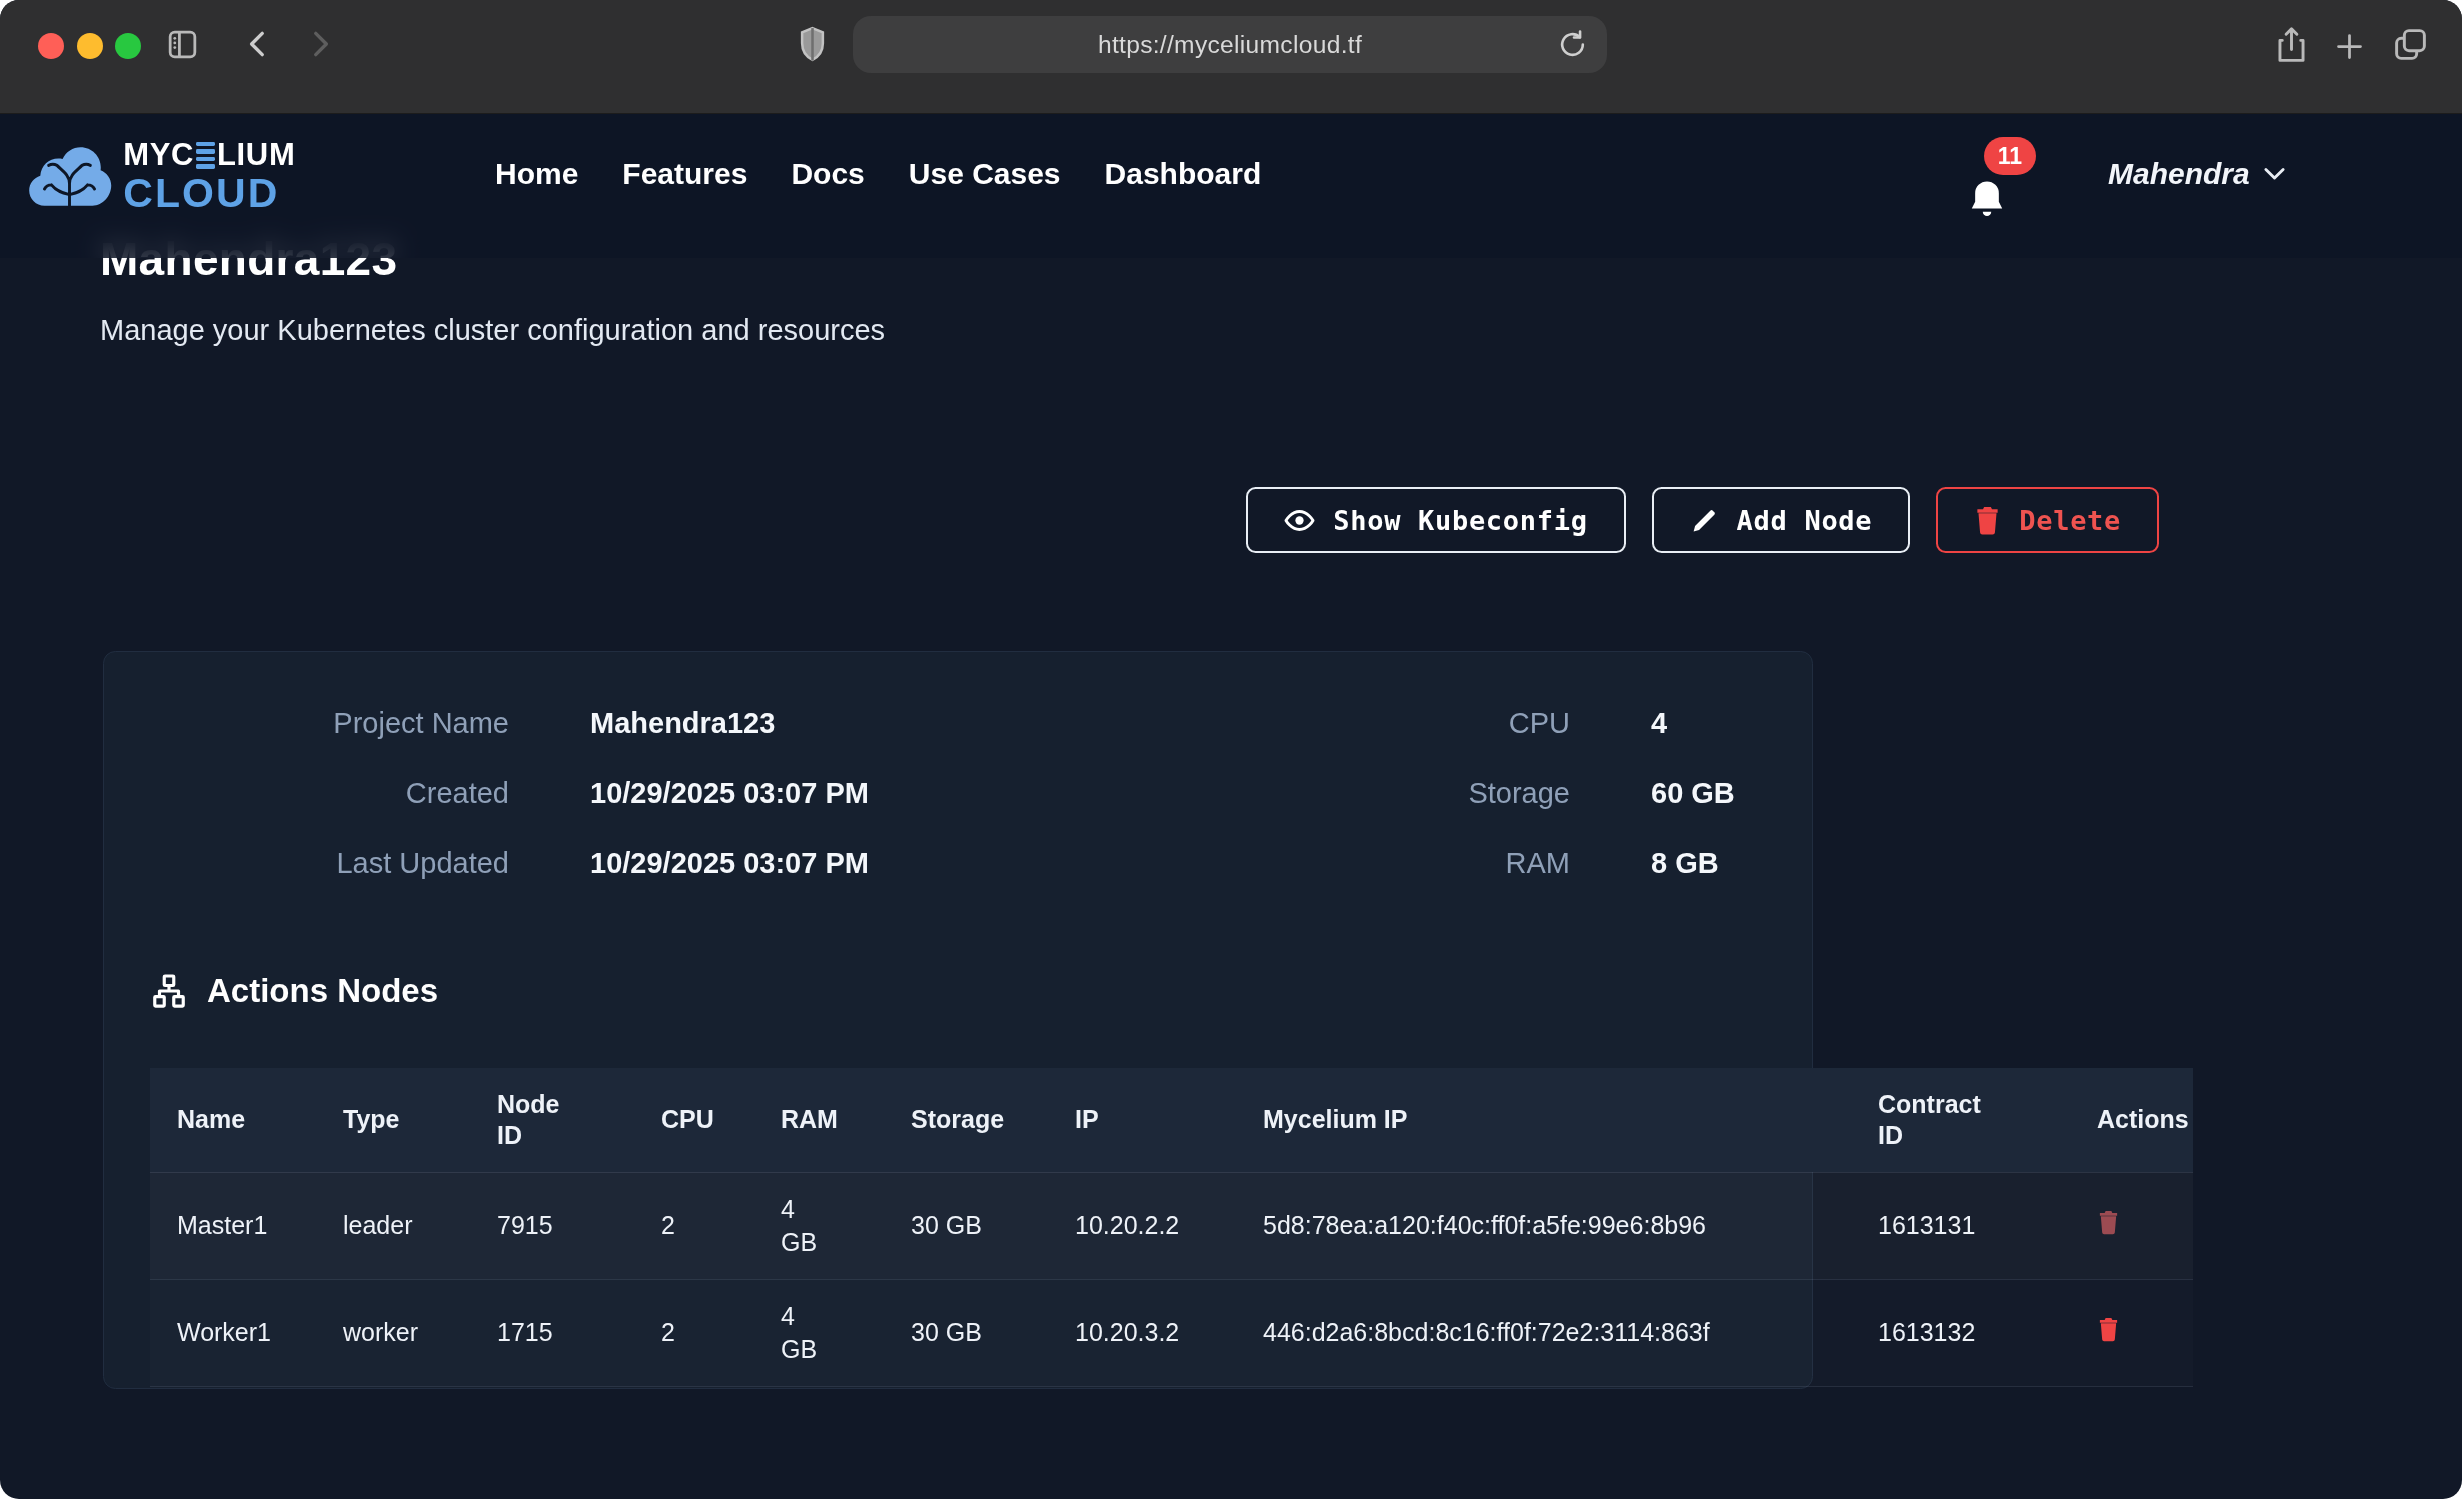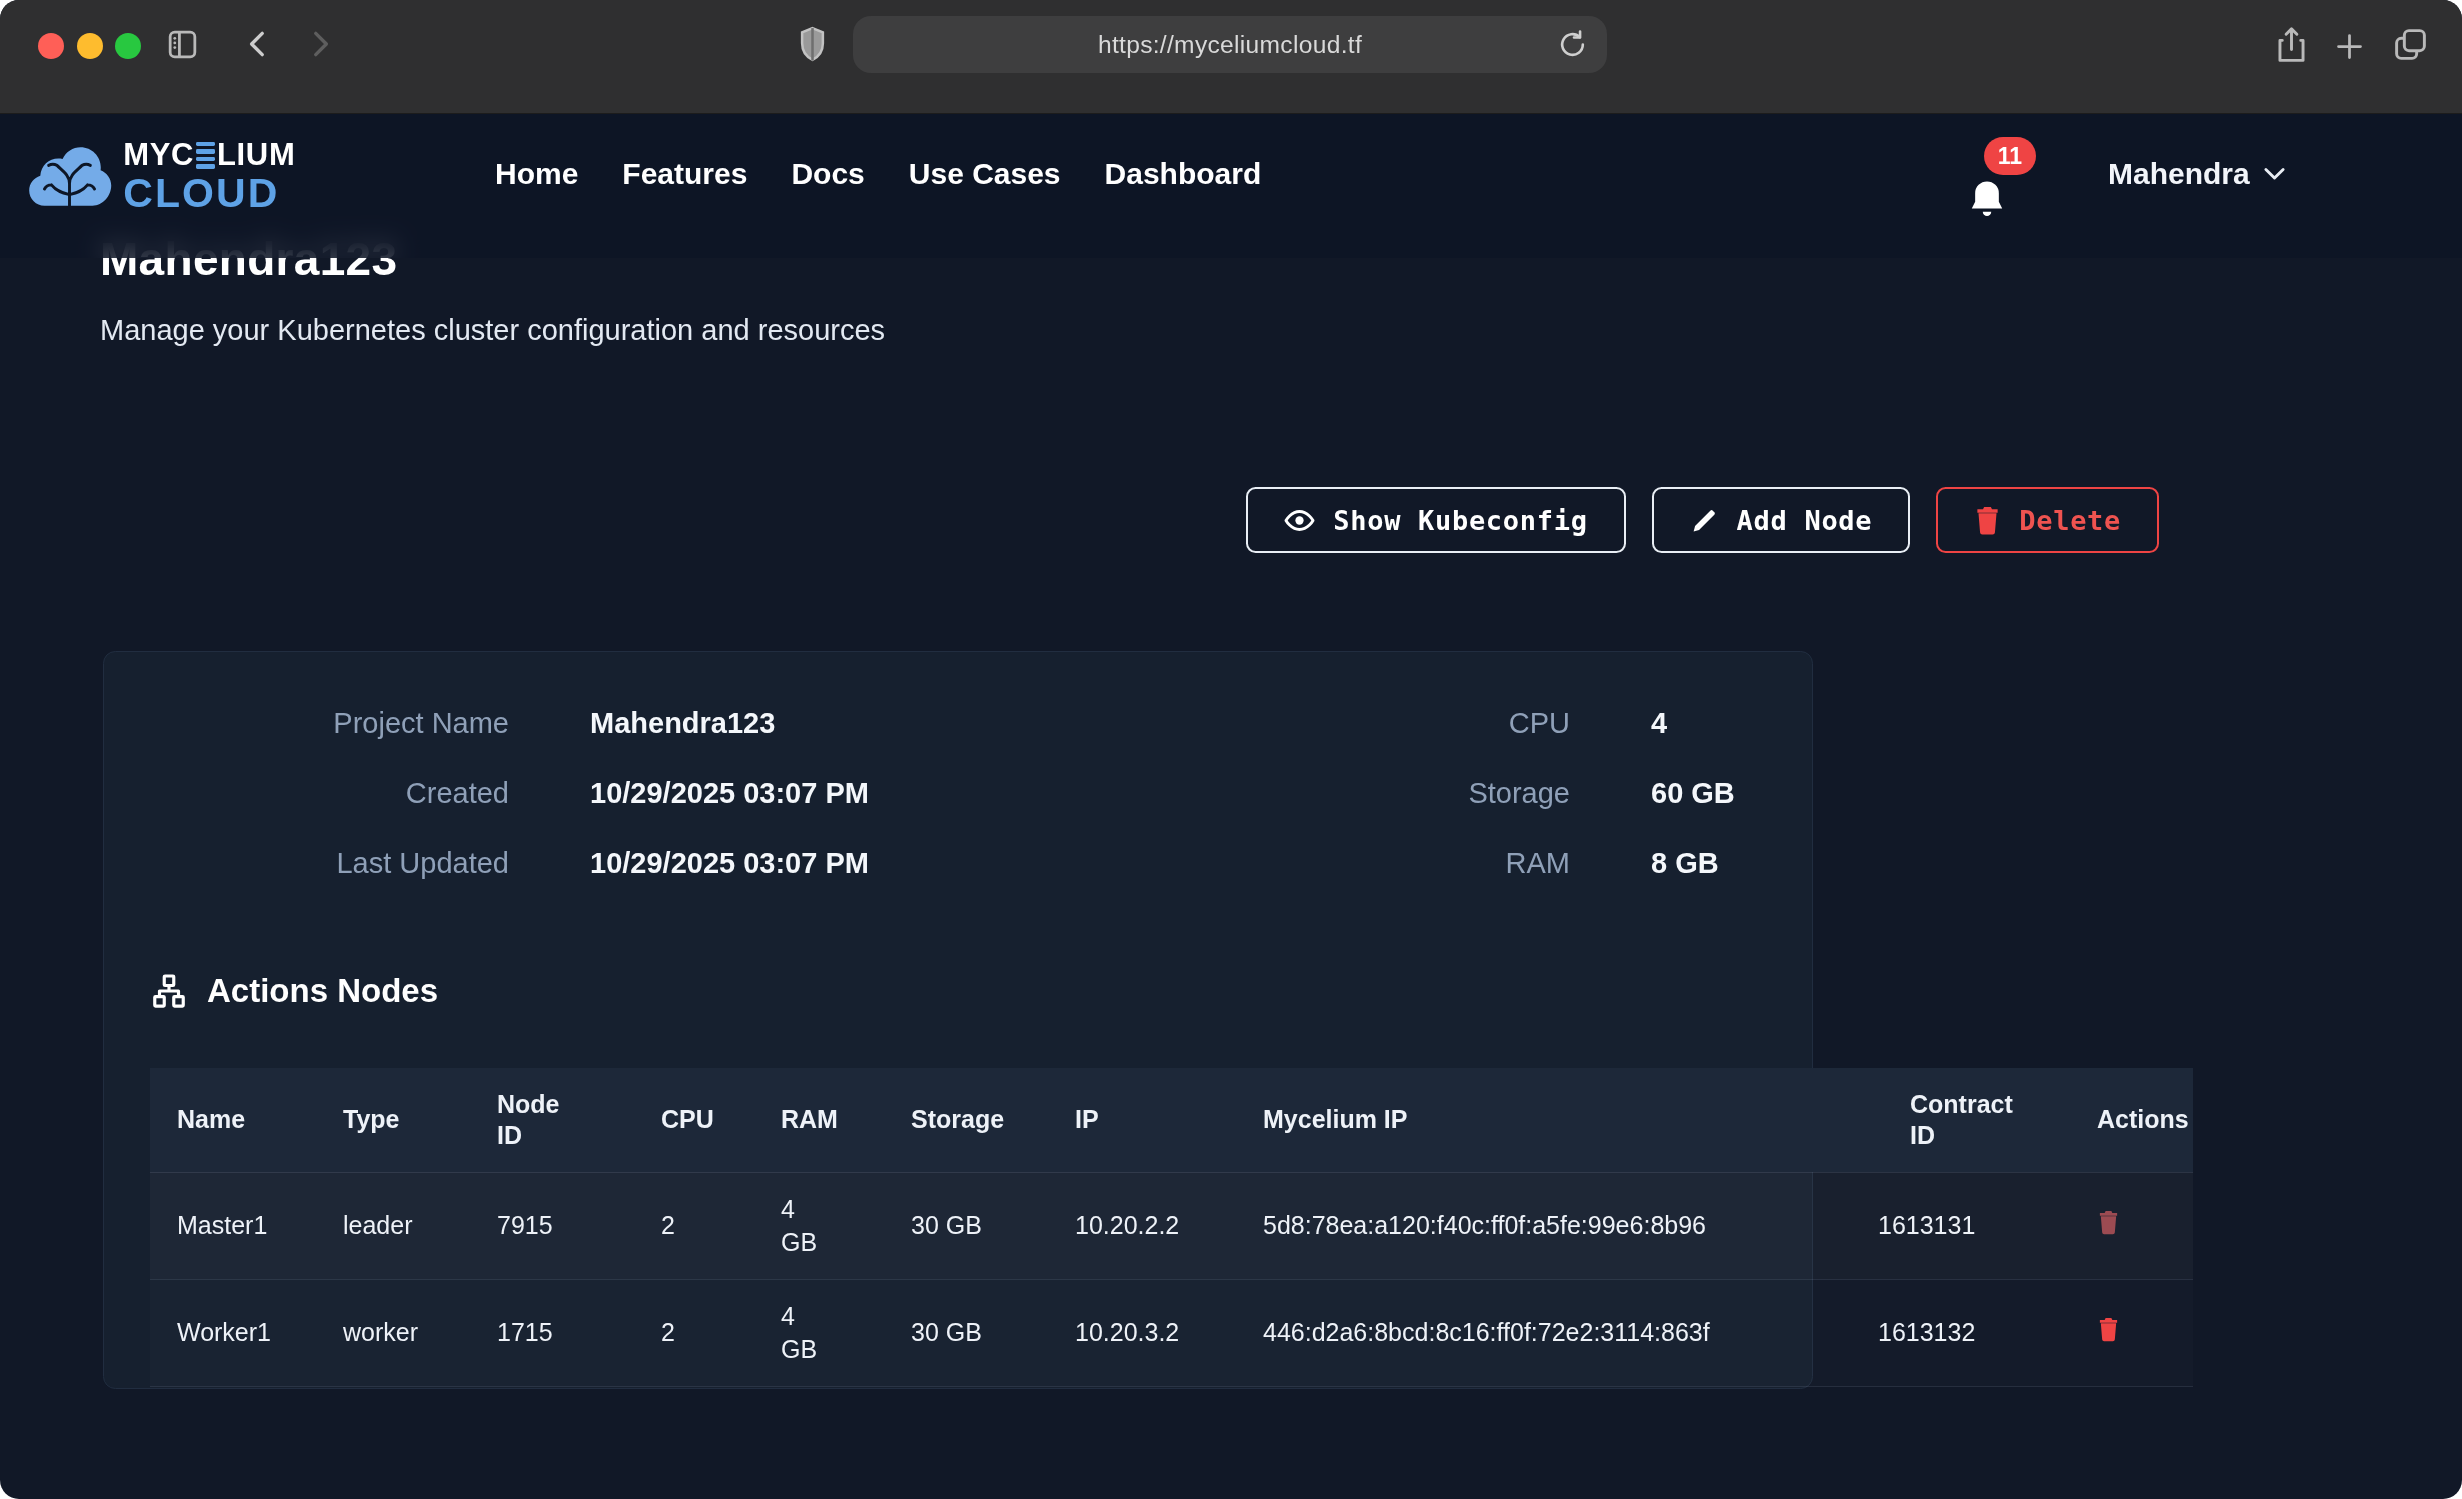--- a/index.html
+++ b/index.html
@@ -37,21 +37,21 @@
   .e-bars { display:inline-flex; flex-direction:column; gap:2.7px; margin:0 2.1px; }
   .e-bars i { display:block; width:18.5px; height:4.8px; background:#5ea2e6; border-radius:1.4px; }
   .logo-line2 { font-size:41px; font-weight:800; color:#5ea2e6; letter-spacing:2.1px; }
   .nav-links { position:absolute; left:495px; top:0; height:100%; display:flex; align-items:center; gap:44px; }
   .nav-link { font-size:30px; font-weight:700; color:#ffffff; cursor:pointer; }
   .bell-wrap { position:absolute; left:1966px; top:66px; width:68px; height:75px; }
   .bell-icon { position:absolute; left:0; top:22px; color:#ffffff; }
   .badge { position:absolute; left:18px; top:-19px; min-width:52px; height:38px; border-radius:19px; background:#ef4444; color:#ffffff;
            font-size:23px; font-weight:700; display:flex; align-items:center; justify-content:center; padding:0 9.6px; }
   .user-menu { position:absolute; left:2108px; top:0; height:100%; display:flex; align-items:center; gap:13.7px; cursor:pointer; }
-  .user-name { font-size:30px; font-weight:700; color:#f2f5fa; }
+  .user-name { font-size:30px; font-weight:700; color:#f2f5fa;font-style:italic; }
 
   
   .toolbar { position:absolute; top:487px; right:303px; display:flex; gap:26px; z-index:1; }
   .btn { height:66px; border-radius:9.6px; display:flex; align-items:center; gap:18px; padding:0 36px;
          font-family:"DejaVu Sans Mono", monospace; font-weight:700; font-size:27px; letter-spacing:0.7px; background:transparent; cursor:pointer; }
   .btn-light { border:2.1px solid #e9eef5; color:#ffffff; }
   .btn-danger { border:2.1px solid #ef4444; color:#ef5350; }
 
   
   .card { position:absolute; top:651px; left:103px; width:1710px; height:738px; border-radius:12.3px;
@@ -76,21 +76,21 @@
   thead th:first-child { padding-left:27px; }
   thead th.col-actions { padding-right:0; }
   tbody td { vertical-align:middle; padding:20.5px 68px 20.5px 0; line-height:1.3;
              border-top:1.4px solid rgba(148,163,184,0.16); }
   tbody td:first-child { padding-left:27px; }
   tbody tr:last-child td { border-bottom:1.4px solid rgba(148,163,184,0.16); }
   tr.row-a td { background:rgba(255,255,255,0.035); }
   tr.row-b td { background:rgba(255,255,255,0.015); }
   .hdr-narrow, .cell-narrow { display:inline-block; }
   .w-nodeid { max-width:89px; }
-  .w-contract { max-width:126px;margin-left:32px; }
+  .w-contract { max-width:126px; }
   .w-ram { max-width:42px; }
   .w-myip { max-width:554px; word-break:break-all; }
   .trash-btn { background:none; border:none; cursor:pointer; padding:0; }
   .trash-muted { color:#9c4b52; }
   .trash-bright { color:#ef4444; }
 
   svg { display:block; }
 </style>
 </head>
 <body>

